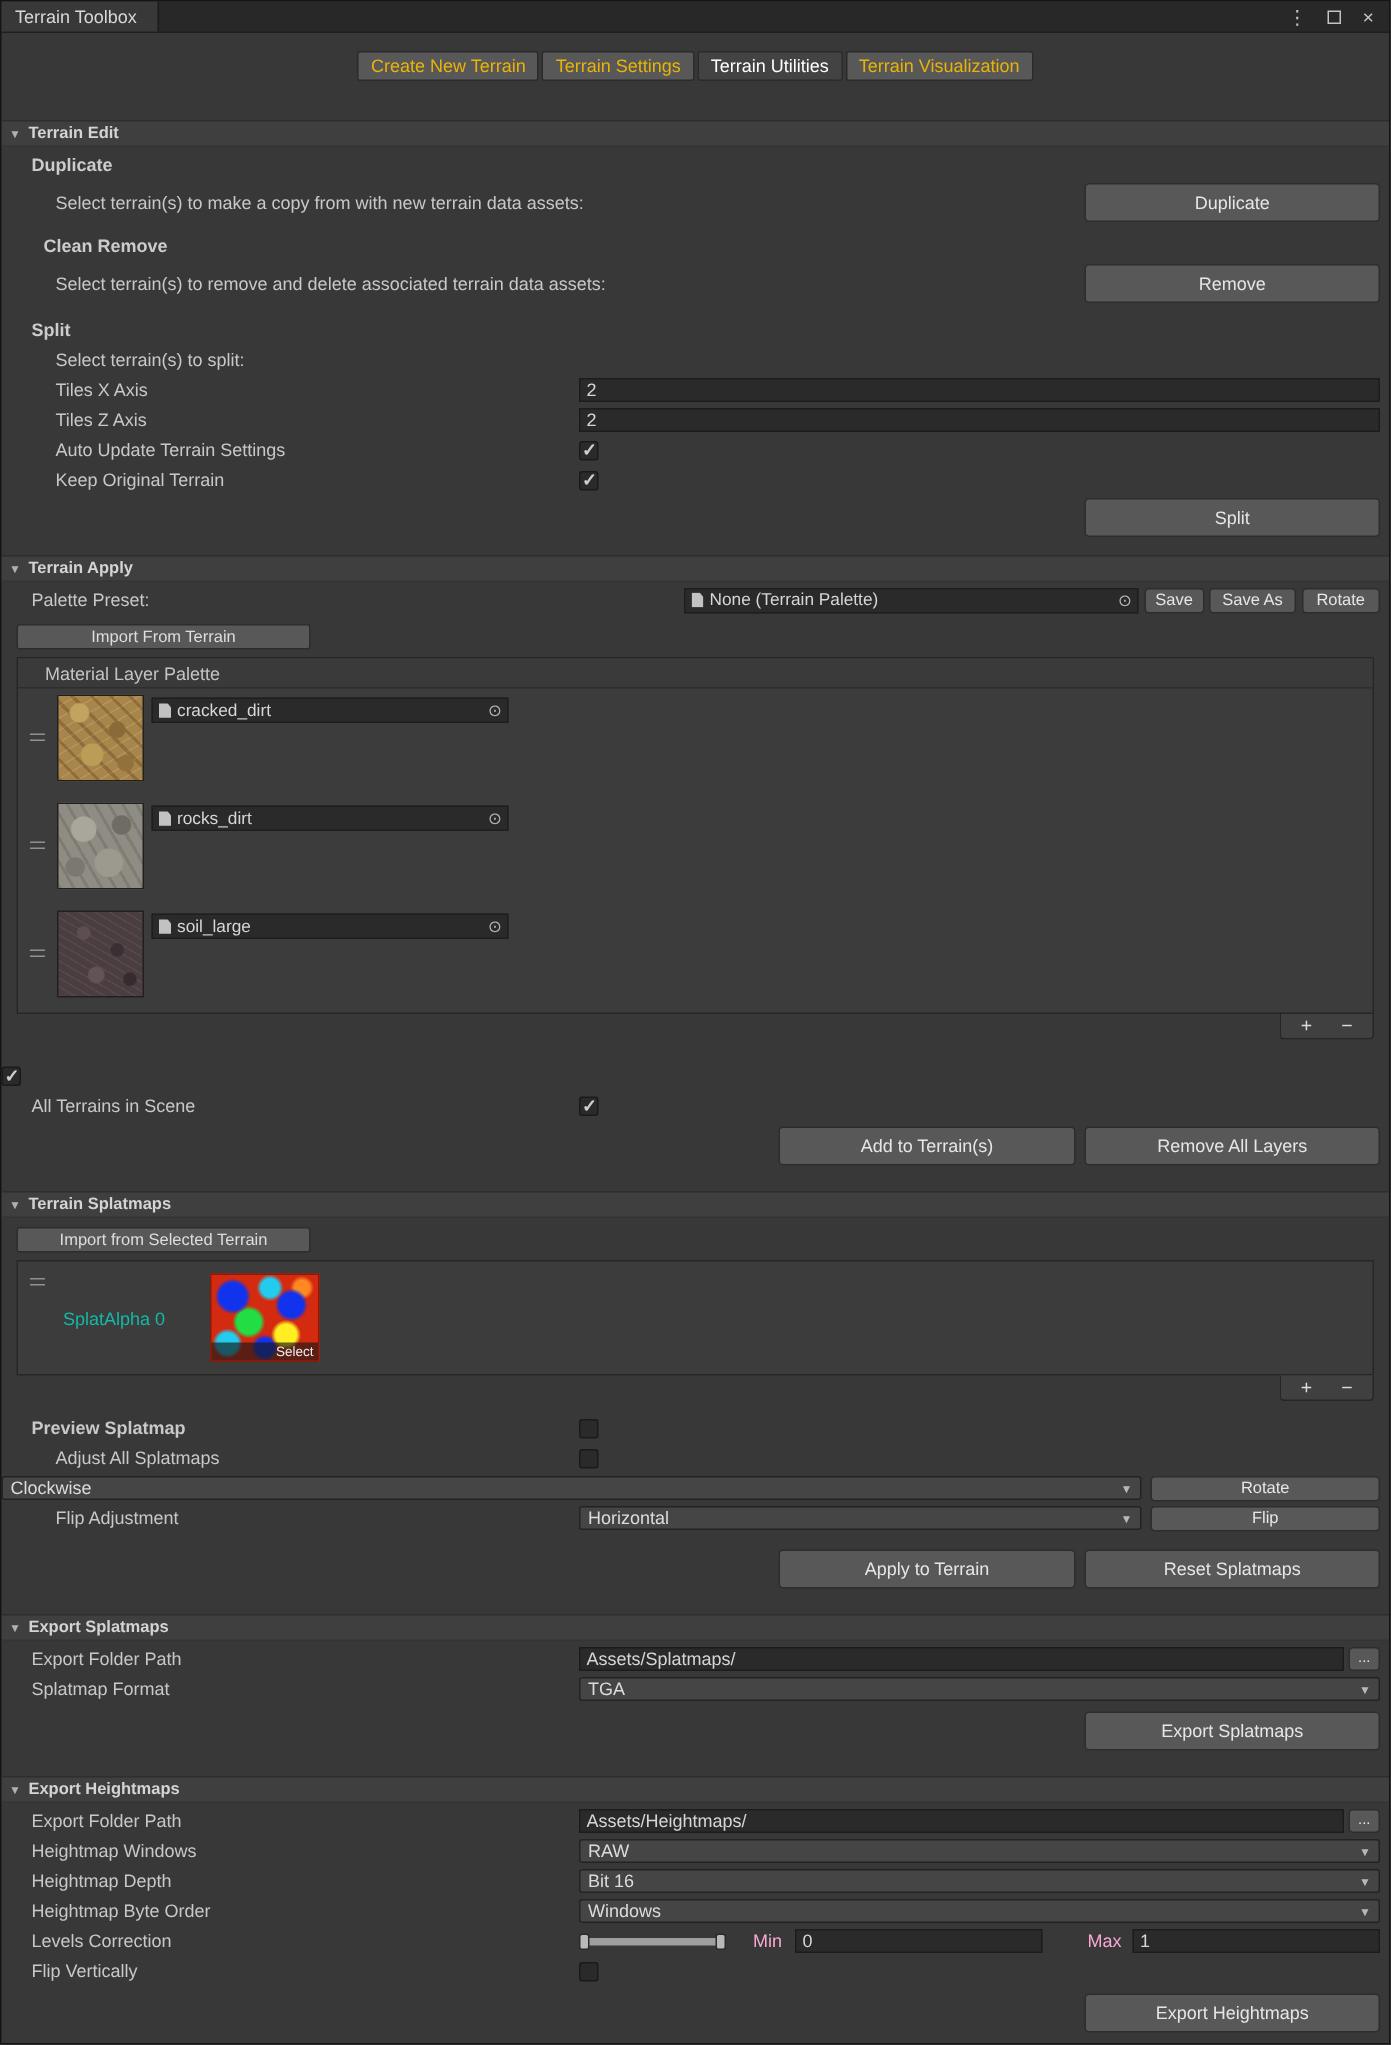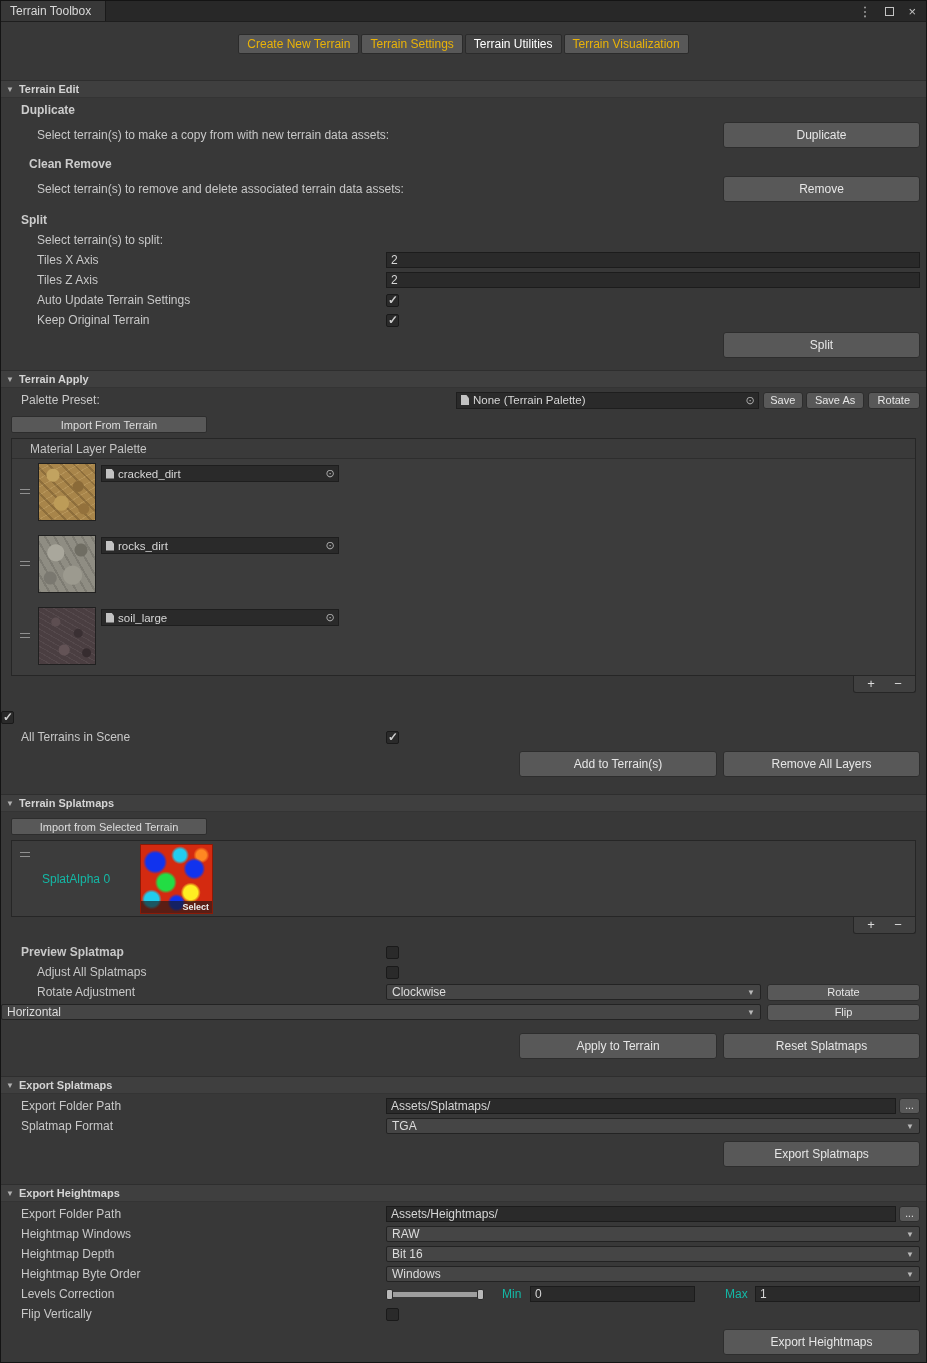--- a/index.html
+++ b/index.html
@@ -183,53 +183,52 @@
     color: #dddddd; font-size: 13px; line-height: 12px; cursor: pointer;
     font-family: "Liberation Sans", sans-serif;
   }
 
   
   .splat-box { height: 77px; }
   .splat-item { display: flex; align-items: center; height: 100%; padding: 0 8px; position: relative; }
   .splat-item .drag { position: absolute; top: 11px; left: 8px; }
   .splat-label { margin-left: 22px; width: 92px; color: #14b8a6; }
   .thumb-splat {
-    position: relative; width: 73px; height: 70px;
+    position: relative; width: 73px; height: 59px;
     border: 1px solid #8a1a08; margin-left: 6px; cursor: pointer;
     background-color: #d42a10;
     background-image:
       radial-gradient(circle at 20% 25%, #1133ee 0 9px, transparent 12px),
       radial-gradient(circle at 55% 15%, #22ccee 0 6px, transparent 9px),
       radial-gradient(circle at 75% 35%, #1133ee 0 8px, transparent 11px),
       radial-gradient(circle at 35% 55%, #22dd44 0 8px, transparent 11px),
       radial-gradient(circle at 70% 70%, #ffee22 0 7px, transparent 10px),
       radial-gradient(circle at 15% 80%, #22ccee 0 7px, transparent 10px),
       radial-gradient(circle at 50% 85%, #1133ee 0 6px, transparent 9px),
       radial-gradient(circle at 85% 15%, #ff8822 0 5px, transparent 8px);
-    font-weight: bold;
   }
   .select-badge {
     position: absolute; left: 0; right: 0; bottom: 0;
     background: rgba(25,25,25,.65); color: #eeeeee;
     font-size: 9px; text-align: right; padding: 1px 3px;
   }
 
   
   .slider { flex: 1; position: relative; height: 14px; margin-right: 10px; cursor: pointer; }
   .slider-fill {
     position: absolute; left: 4px; right: 4px; top: 5px; height: 5px;
     background: #9e9e9e; border-radius: 2px;
   }
   .slider-handle {
     position: absolute; top: 2px; width: 7px; height: 11px;
     background: #b8b8b8; border: 1px solid #2a2a2a; border-radius: 2px;
   }
   .slider-handle.left { left: 0; }
   .slider-handle.right { right: 0; }
-  .mm-label { width: 36px; padding-left: 8px; color: #14b8a6; flex: 0 0 36px; }
+  .mm-label { width: 36px; padding-left: 8px; color: #f9a8d4; flex: 0 0 36px; }
   .mm-label.max { margin-left: 22px; width: 38px; flex-basis: 38px; }
   .mm-field { flex: 0 0 60px; }
 
   
   .mt2 { margin-top: 2px; } .mt4 { margin-top: 4px; padding-left: 28px; } .mt5 { margin-top: 5px; }
   .mt6 { margin-top: 6px; } .mt8 { margin-top: 8px; } .mt11 { margin-top: 11px; }
   .mt12 { margin-top: 12px; } .mt14 { margin-top: 14px; } .mt17 { margin-top: 17px; }
   .mt26 { margin-top: 26px; }
 </style>
 </head>
@@ -399,29 +398,29 @@
 
   <div class="row mt8">
     <span class="lbl" style="font-weight:bold">Preview Splatmap</span>
     <span class="checkbox"></span>
   </div>
   <div class="row">
     <span class="lbl sub">Adjust All Splatmaps</span>
     <span class="checkbox"></span>
   </div>
   <div class="row">
-    <span class="lbl sub">Rotate Adjustment</span>
     <div class="dropdown">
       <span>Clockwise</span>
       <span class="dd-arrow">▼</span>
     </div>
     <span style="width:6px"></span>
     <button class="btn tiny" style="width:153px">Rotate</button>
   </div>
   <div class="row">
+    <span class="lbl sub">Flip Adjustment</span>
     <div class="dropdown">
       <span>Horizontal</span>
       <span class="dd-arrow">▼</span>
     </div>
     <span style="width:6px"></span>
     <button class="btn tiny" style="width:153px">Flip</button>
   </div>
   <div class="btn-row mt11">
     <button class="btn mid">Apply to Terrain</button>
     <button class="btn big">Reset Splatmaps</button>

